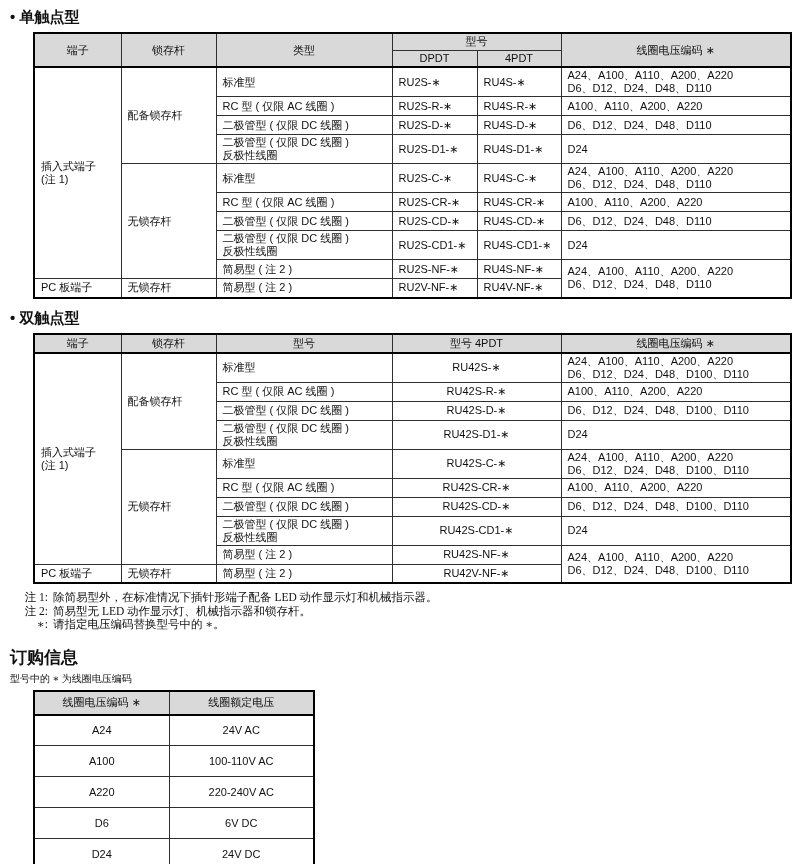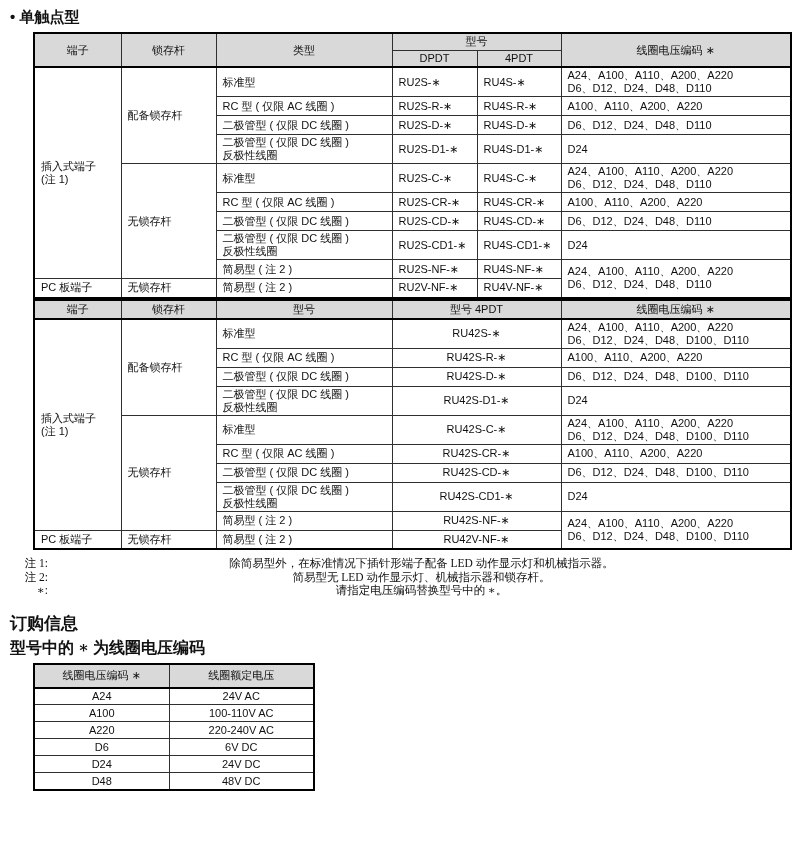--- a/index.html
+++ b/index.html
@@ -37,42 +37,42 @@
   .spec thead { border-bottom: 2px solid #000; padding-left: 20px; }
   .spec td { text-align: left; }
   td.ctr { text-align: center; }
   tr.hs { height: 17px; }
   tr.h1 { height: 19px; }
   tr.h2 { height: 27px; }
 
   .notes { margin: 7px 0 0 2px; font-family: "Liberation Serif", "DejaVu Serif", serif; }
   .note-row { display: grid; grid-template-columns: 36px 1fr; column-gap: 5px; }
   .note-label { text-align: right; font-size: 11.5px; line-height: 13.5px; }
-  .note-text  { font-size: 11.5px; line-height: 13.5px; text-align: center; }
+  .note-text  { font-size: 11.5px; line-height: 13.5px; }
 
   .ordering-title {
     font-size: 17px; font-weight: bold;
     margin: 14px 0 3px 0;
   }
   .ordering-subtitle {
     font-family: "Liberation Serif", "DejaVu Serif", serif;
-    font-size: 16px; font-weight: bold;
+    font-size: 10px; font-weight: normal;
     margin: 0 0 4px 0;
   }
   .coil { width: 280px; table-layout: fixed; border: 2px solid #000; margin-left: 23px; }
   .coil th, .coil td {
     border: 1px solid #2f2f2f;
     font-size: 11px;
     padding: 1px 4px;
     text-align: center;
     vertical-align: middle;
   }
   .coil thead th { background: #d9d9d9; font-weight: normal; height: 20px; }
   .coil thead { border-bottom: 2px solid #000; }
-  .coil tbody tr { height: 17px; }
+  .coil tbody tr { height: 31px; }
 </style>
 </head>
 <body>
 
 <div class="page">
 
   <div class="sec-title">• 单触点型</div>
 
   <table class="spec">
     <colgroup>
@@ -163,20 +163,21 @@
       <tr class="h1">
         <td>PC 板端子</td>
         <td>无锁存杆</td>
         <td>简易型 ( 注 2 )</td>
         <td>RU2V-NF-∗</td>
         <td>RU4V-NF-∗</td>
       </tr>
     </tbody>
   </table>
 
+  <div class="sec-title" style="margin-top:10px">• 双触点型</div>
 
   <table class="spec">
     <colgroup>
       <col style="width:87px">
         <col style="width:95px">
         <col style="width:176px">
       <col style="width:169px">
         <col style="width:230px">
     </colgroup>
     <thead>

